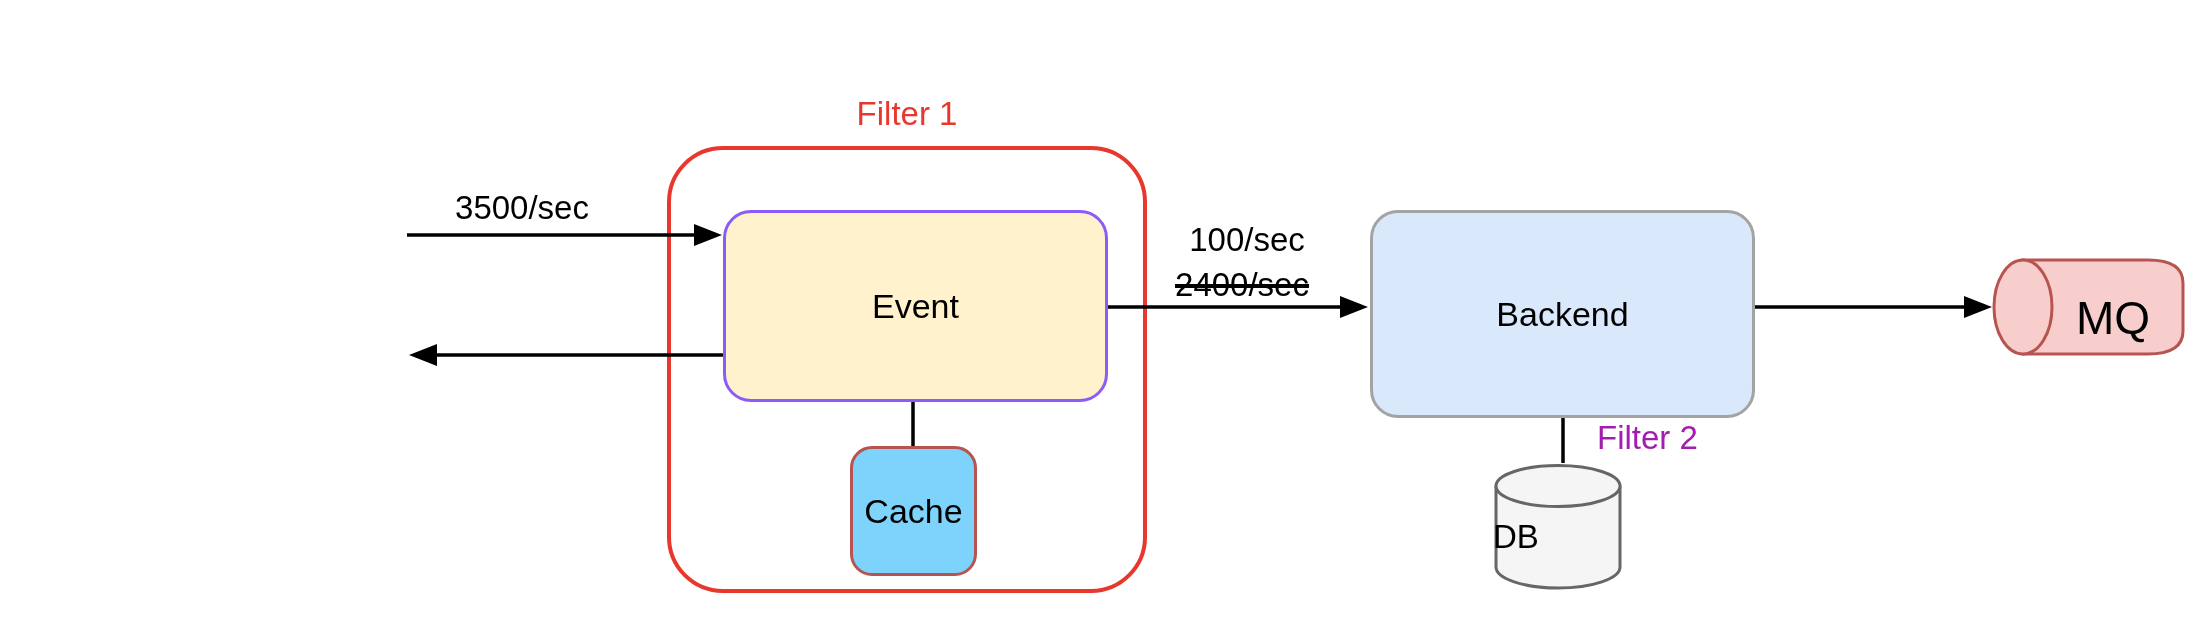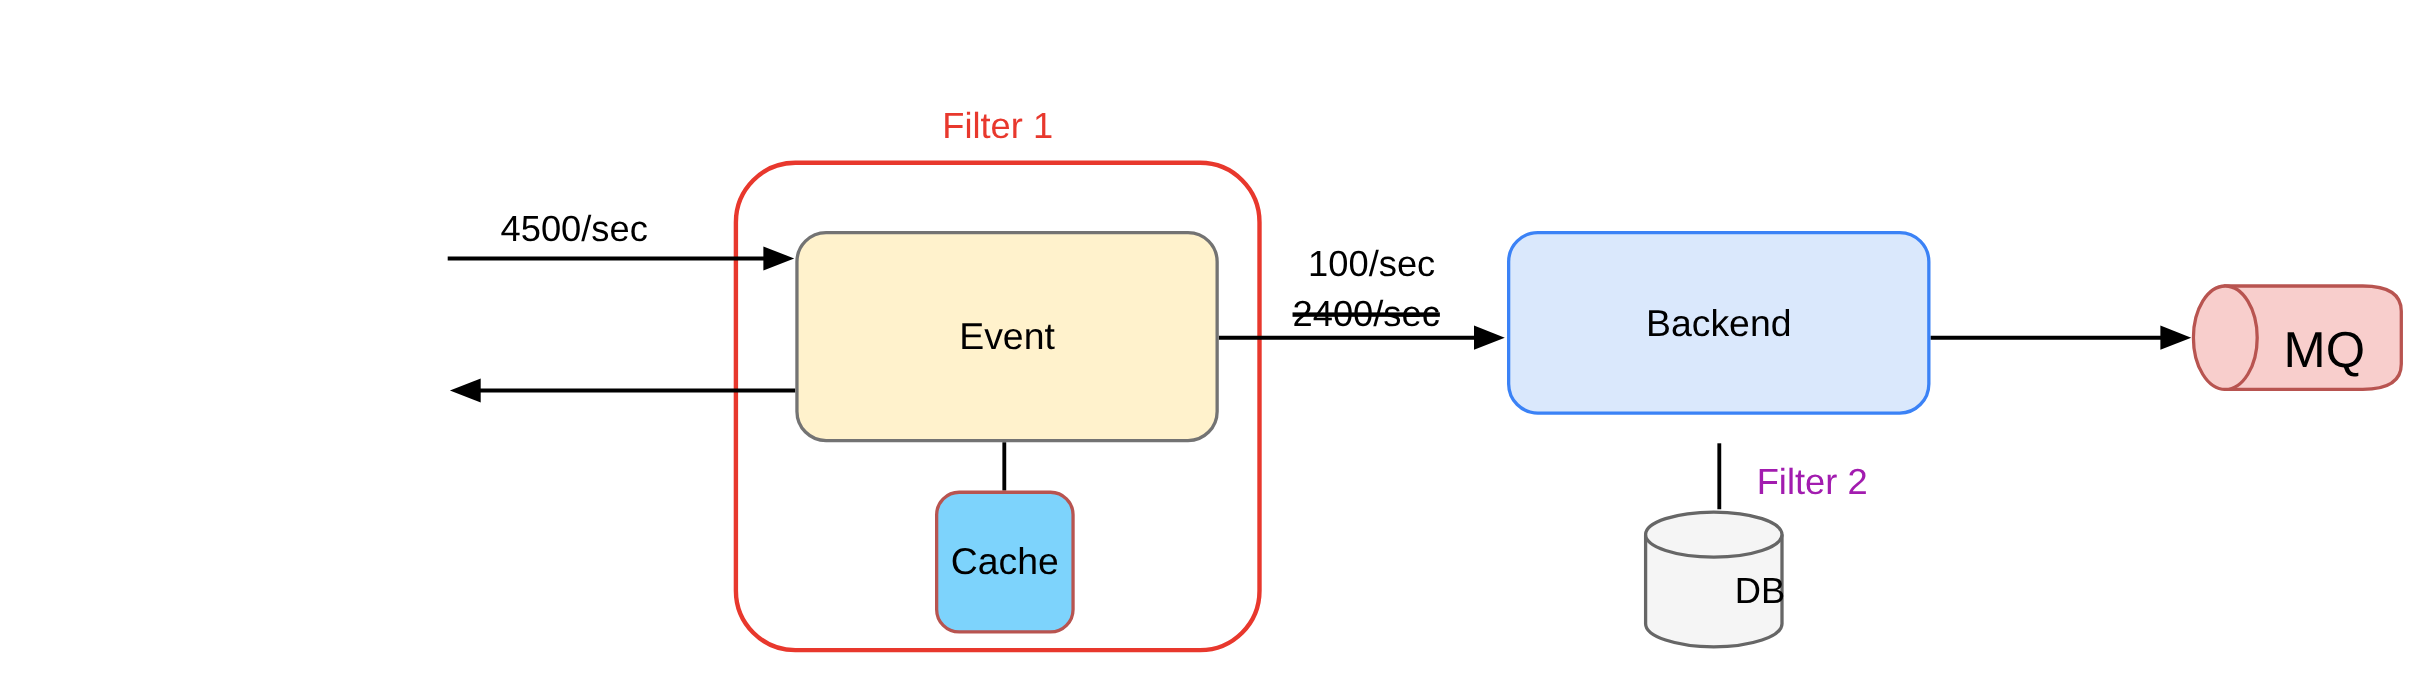--- a/index.html
+++ b/index.html
@@ -30,33 +30,33 @@
   }
   #event-broker {
     left: 23px; top: 188px; width: 384px; height: 192px;
     background: #f5f5f5;
     border: 3px solid #666666;
     border-radius: 28px;
   }
   #event-pipeline {
     left: 723px; top: 187px; width: 385px; height: 192px;
     background: #fff2cc;
-    border: 3px solid #737373;
+    border: 3px solid #8b5cf6;
     border-radius: 28px;
   }
   #cache {
     left: 850px; top: 423px; width: 127px; height: 130px;
     background: #7dd3fc;
     border: 3px solid #b85450;
     border-radius: 22px;
   }
   #backend {
-    left: 1370px; top: 187px; width: 385px; height: 167px;
+    left: 1370px; top: 187px; width: 385px; height: 208px;
     background: #dae8fc;
-    border: 3px solid #3b82f6;
+    border: 3px solid #a3a3a3;
     border-radius: 28px;
   }
   #filter1-box {
     position: absolute;
     left: 667px; top: 123px; width: 480px; height: 447px;
     box-sizing: border-box;
     border: 4px solid #e8382d;
     border-radius: 56px;
     background: transparent;
   }
@@ -92,21 +92,21 @@
     color: #a21caf;
   }
   .shape {
     position: absolute;
   }
   #db-shape { left: 1493px; top: 440px; width: 130px; height: 128px; }
   #mq-shape { left: 1992px; top: 235px; width: 193px; height: 98px; }
   #db-label {
     position: absolute;
     left: 1493px; top: 495px; width: 130px;
-    text-align: right;
+    text-align: left;
     font-size: 33px;
   }
   #mq-label {
     position: absolute;
     left: 2048px; top: 268px; width: 130px;
     text-align: center;
     font-size: 46px;
   }
   #connector-layer {
     position: absolute;
@@ -161,18 +161,18 @@
     <ellipse cx="65" cy="23" rx="62" ry="20.5" fill="#f5f5f5" stroke="#666666" stroke-width="3"></ellipse>
   </svg>
   <div id="db-label">DB</div>
 
   <svg id="mq-shape" class="shape" viewBox="0 0 193 98" xmlns="http://www.w3.org/2000/svg">
     <path d="M 31 2 L 156 2 Q 191 2 191 25 L 191 73 Q 191 96 156 96 L 31 96 Z" fill="#f8cecc" stroke="#b85450" stroke-width="3"></path>
     <ellipse cx="31" cy="49" rx="29" ry="47" fill="#f8cecc" stroke="#b85450" stroke-width="3"></ellipse>
   </svg>
   <div id="mq-label">MQ</div>
 
-  <div class="edge-label" id="rate-in-label">4500/sec</div>
+  <div class="edge-label" id="rate-in-label">3500/sec</div>
   <div class="edge-label" id="rate-new-label">100/sec</div>
   <div class="edge-label" id="rate-old-label">2400/sec</div>
   <div id="filter2-label">Filter 2</div>
 
 </div>
 
 </body></html>

